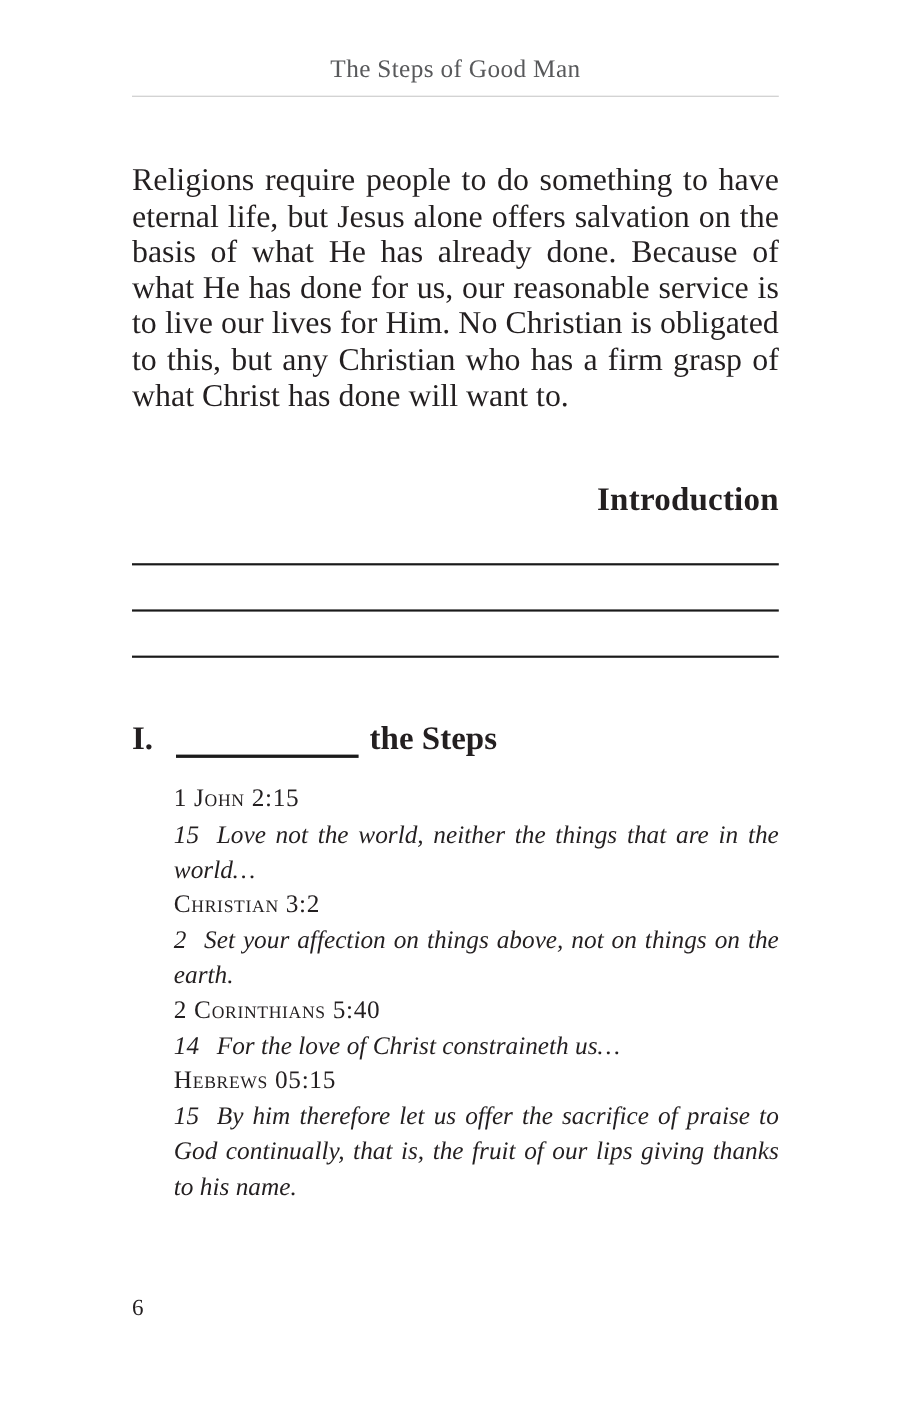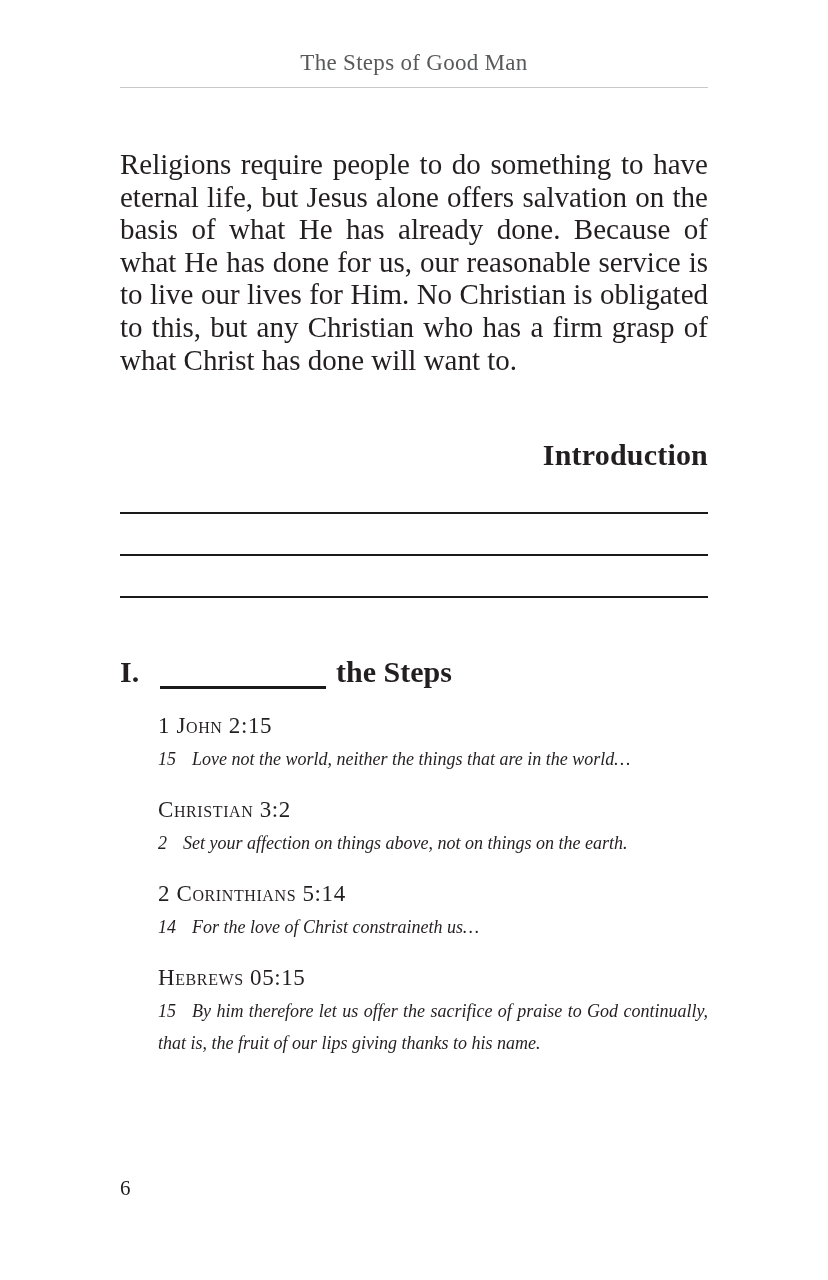--- a/index.html
+++ b/index.html
@@ -79,31 +79,30 @@
     margin-right: 10px;
     flex: 0 0 auto;
     align-self: stretch;
   }
   
   .scriptures {
     margin-left: 38px;
     margin-top: 22px;
   }
   .scripture {
-    margin-top: 20px;
   }
   .scripture-ref {
     font-size: 23px;
     font-variant: small-caps;
     letter-spacing: 0.6px;
     line-height: 30px;
   }
   .scripture-verse {
     margin: 2px 0 0 0;
-    font-size: 18px;
+    font-size: 23px;
     font-style: italic;
     line-height: 32px;
     text-align: justify;
     text-justify: inter-word;
   }
   .verse-num {
     margin-right: 16px;
   }
   
   .page-number {
@@ -148,21 +147,21 @@
       </div>
 
       <div class="scripture">
         <div class="scripture-ref">Christian 3:2</div>
         <p class="scripture-verse">
           <span class="verse-num">2</span><span>Set your affection on things above, not on things on the earth.</span>
         </p>
       </div>
 
       <div class="scripture">
-        <div class="scripture-ref">2 Corinthians 5:14</div>
+        <div class="scripture-ref">2 Corinthians 5:40</div>
         <p class="scripture-verse">
           <span class="verse-num">14</span><span>For the love of Christ constraineth us…</span>
         </p>
       </div>
 
       <div class="scripture">
         <div class="scripture-ref">Hebrews 05:15</div>
         <p class="scripture-verse">
           <span class="verse-num">15</span><span>By him therefore let us offer the sacrifice of praise to God continually, that is, the fruit of our lips giving thanks to his name.</span>
         </p>

